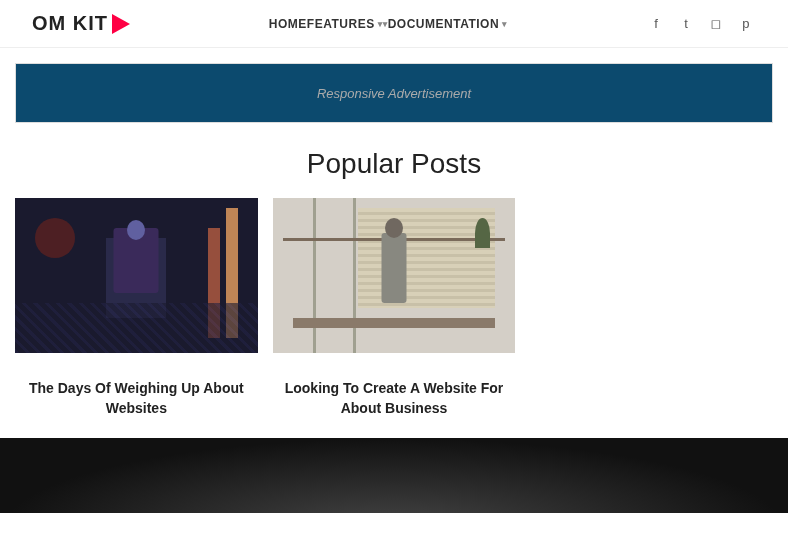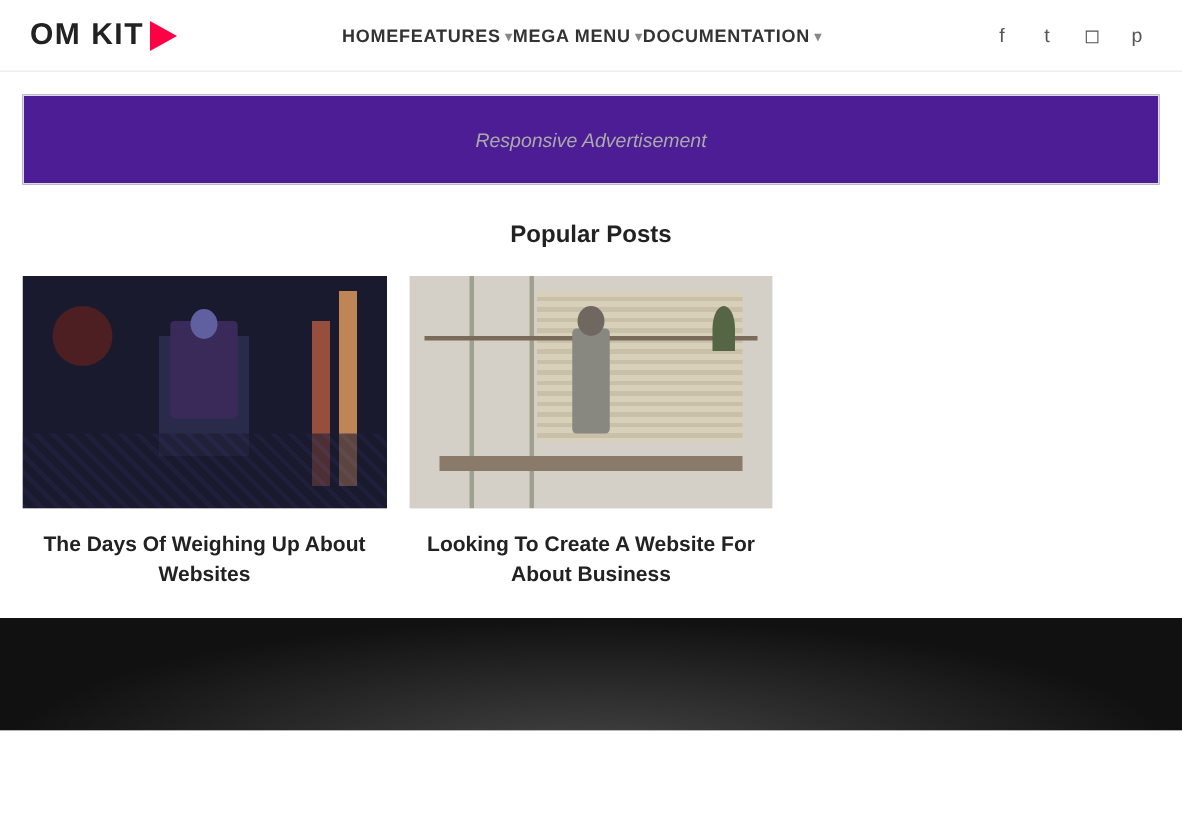--- a/index.html
+++ b/index.html
@@ -3,21 +3,21 @@
   <meta charset="utf-8">
   <style>
     * { margin: 0; padding: 0; box-sizing: border-box; }
     body { font-family: Arial, sans-serif; background: #fff; width: 788px; }
 
     
     .header {
       display: flex;
       align-items: center;
       justify-content: space-between;
-      padding: 12px 20px;
+      padding: 12px 32px;
       border-bottom: 1px solid #eee;
     }
     .logo {
       display: flex;
       align-items: center;
       gap: 4px;
       font-size: 20px;
       font-weight: bold;
       color: #222;
       letter-spacing: 1px;
@@ -61,53 +61,54 @@
       align-items: center;
       justify-content: center;
       font-size: 13px;
       color: #555;
       cursor: pointer;
     }
 
     
     .ad-banner {
       margin: 15px 15px;
-      background: #4c1d95;
+      background: #0c4a6e;
       border: 1px solid #ddd;
       height: 60px;
       display: flex;
       align-items: center;
       justify-content: center;
     }
     .ad-banner span {
       font-size: 13px;
       color: #aaa;
       font-style: italic;
     }
 
     
     .popular-posts {
       padding: 10px 15px 20px;
     }
     .section-title {
       text-align: center;
-      font-size: 16px;
-      font-weight: bold;
+      font-size: 28px;
+      font-weight: normal;
       color: #222;
       margin-bottom: 18px;
     }
     .posts-grid {
       display: grid;
       grid-template-columns: 1fr 1fr 1fr;
       gap: 15px;
     }
     .post-card {
       display: flex;
       flex-direction: column;
       align-items: center;
+      gap: 12px;
     }
     .post-image {
       width: 100%;
       height: 155px;
       overflow: hidden;
       margin-bottom: 14px;
     }
     .post-image-placeholder {
       width: 100%;
       height: 100%;
@@ -365,21 +366,20 @@
   </div>
   <nav class="nav">
     <span class="nav-item">
       <span>HOME</span>
     </span>
     <span class="nav-item">
       <span>FEATURES</span>
       <span class="chevron">▾</span>
     </span>
     <span class="nav-item">
-      <span>MEGA MENU</span>
       <span class="chevron">▾</span>
     </span>
     <span class="nav-item">
       <span>DOCUMENTATION</span>
       <span class="chevron">▾</span>
     </span>
   </nav>
   <div class="social-icons">
     <span class="social-icon">f</span>
     <span class="social-icon">t</span>

